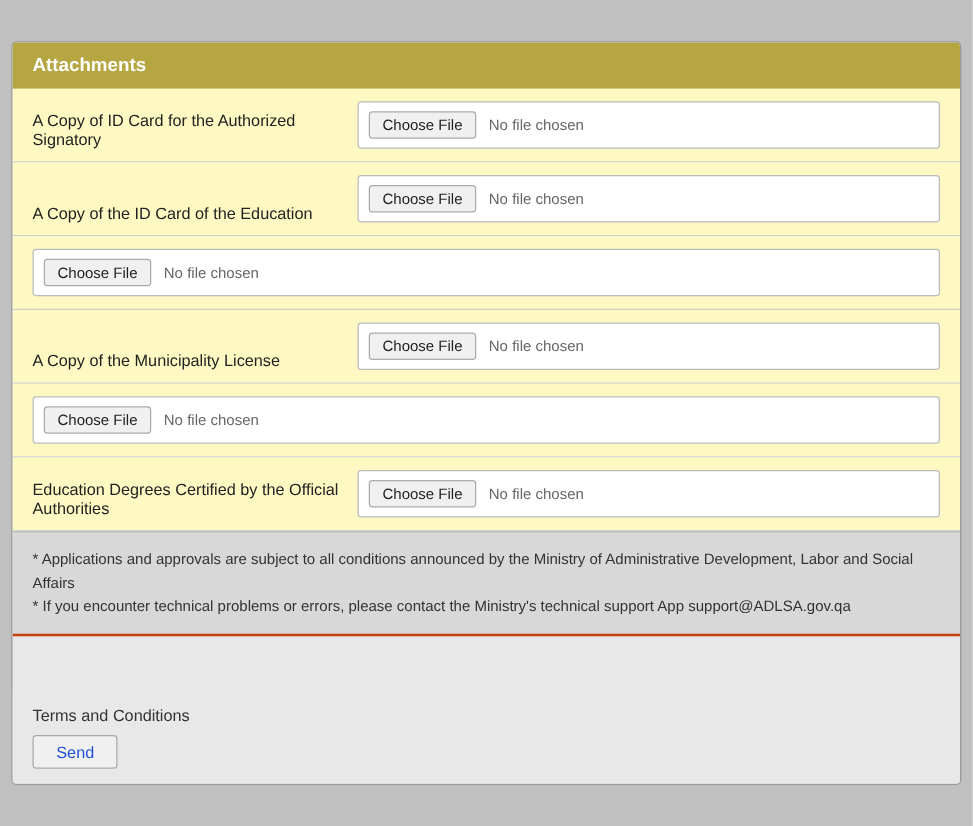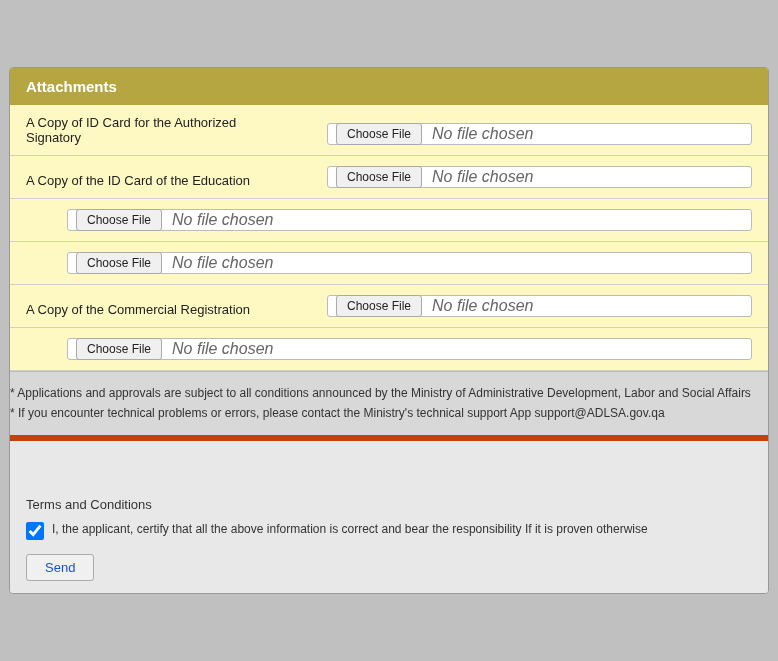--- a/index.html
+++ b/index.html
@@ -45,44 +45,42 @@
     .file-input-wrapper {
       flex: 1;
     }
     .file-input-container {
       display: flex;
       align-items: center;
       background: #fff;
       border: 1px solid #bbb;
       border-radius: 3px;
       padding: 4px 8px;
-      height: 22px;
-      margin-left: 41px;
+      height: 38px;
     }
     .choose-file-btn {
       background: #f0f0f0;
       border: 1px solid #aaa;
       border-radius: 3px;
       padding: 3px 10px;
       font-size: 12px;
       cursor: pointer;
       white-space: nowrap;
       color: #222;
     }
     .no-file-text {
       margin-left: 10px;
       color: #666;
-      font-size: 16px;
-      font-style: italic;
+      font-size: 12px;
     }
     .notice-section {
       background: #d8d8d8;
-      padding: 12px 0;
+      padding: 12px 16px;
       border-top: 1px solid #bbb;
-      border-bottom: 6px solid #c2410c;
+      border-bottom: 2px solid #c2410c;
       font-size: 12px;
       color: #333;
       line-height: 1.6;
     }
     .terms-section {
       padding: 12px 16px;
       background: #e8e8e8;
       margin-top: 44px;
     }
     .terms-title {
@@ -148,53 +146,50 @@
     </div>
         <div class="attachment-row">
       <div class="file-input-wrapper">
         <div class="file-input-container">
           <button class="choose-file-btn">Choose File</button>
           <span class="no-file-text">No file chosen</span>
         </div>
       </div>
     </div>
         <div class="attachment-row">
+      <div class="attachment-label">A Copy of the Municipality License</div>
       <div class="file-input-wrapper">
         <div class="file-input-container">
           <button class="choose-file-btn">Choose File</button>
           <span class="no-file-text">No file chosen</span>
         </div>
       </div>
     </div>
         <div class="attachment-row">
-      <div class="attachment-label">A Copy of the Commercial Registration</div>
       <div class="file-input-wrapper">
         <div class="file-input-container">
           <button class="choose-file-btn">Choose File</button>
           <span class="no-file-text">No file chosen</span>
         </div>
       </div>
     </div>
         <div class="attachment-row">
+      <div class="attachment-label">Education Degrees Certified by the Official Authorities</div>
       <div class="file-input-wrapper">
         <div class="file-input-container">
           <button class="choose-file-btn">Choose File</button>
           <span class="no-file-text">No file chosen</span>
         </div>
       </div>
     </div>
       </div>
 
     <div class="notice-section">
       <div>* Applications and approvals are subject to all conditions announced by the Ministry of Administrative Development, Labor and Social Affairs</div>
       <div>* If you encounter technical problems or errors, please contact the Ministry's technical support App support@ADLSA.gov.qa</div>
     </div>
 
     <div class="terms-section">
       <div class="terms-title">Terms and Conditions</div>
-      <div class="terms-checkbox-row">
-        <input type="checkbox" class="terms-checkbox" checked="" style="">
-        <span class="terms-text">I, the applicant, certify that all the above information is correct and bear the responsibility If it is proven otherwise</span>
-      </div>
       <button class="send-btn">Send</button>
     </div>
   </div>
 </div>
 
 </body></html>

